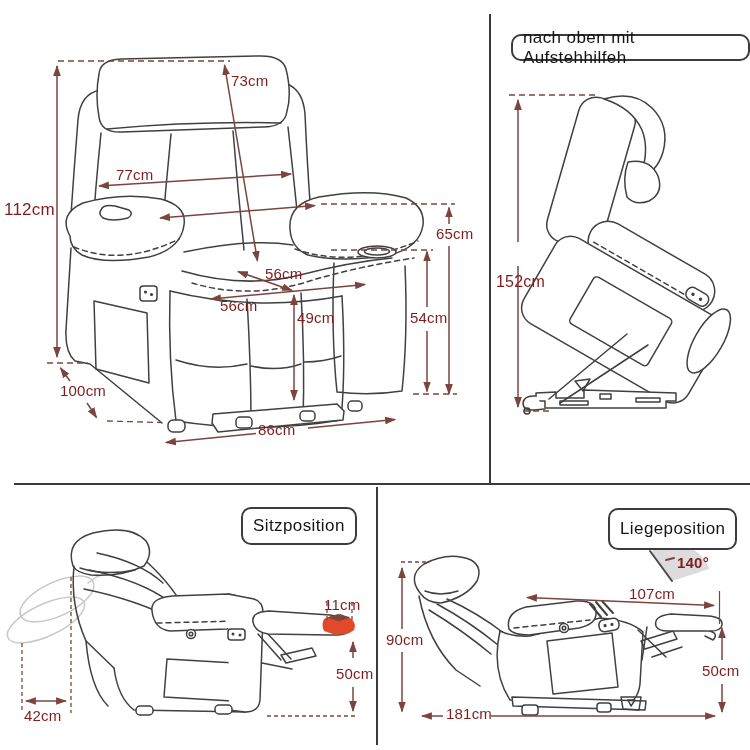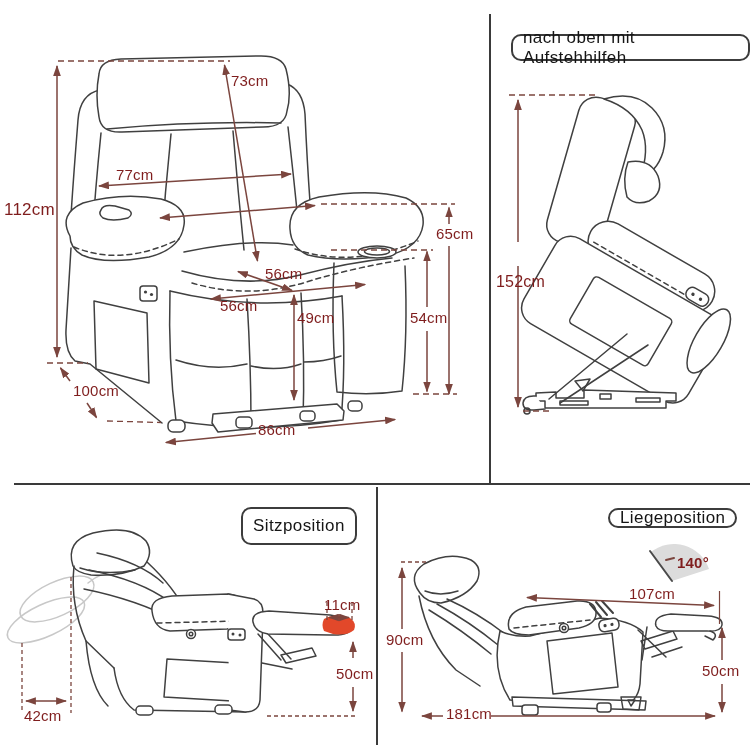--- a/index.html
+++ b/index.html
@@ -198,31 +198,31 @@
       <line x1="402" y1="652" x2="402" y2="711.5" marker-end="url(#arrow)"></line>
       <line x1="722" y1="660" x2="722" y2="628" marker-end="url(#arrow)"></line>
       <line x1="722" y1="684" x2="722" y2="712" marker-end="url(#arrow)"></line>
       <line x1="443" y1="716" x2="422" y2="716" marker-end="url(#arrow)"></line>
       <line x1="491" y1="716" x2="715" y2="716" marker-end="url(#arrow)"></line>
     </g>
   </svg>
 
   <div class="title-box" style="left:511px;top:34px;height:27px;">nach oben mit Aufstehhilfeh</div>
   <div class="title-box" style="left:241px;top:507px;height:38px;">Sitzposition</div>
-  <div class="title-box" style="left:608px;top:508px;height:20px;">Liegeposition</div>
+  <div class="title-box" style="left:608px;top:508px;height:42px;">Liegeposition</div>
 
   <div class="dim" style="left:231px;top:73px;">73cm</div>
   <div class="dim" style="left:116px;top:167px;text-align:center;">77cm</div>
   <div class="dim lg" style="left:4px;top:201px;">112cm</div>
   <div class="dim" style="left:436px;top:226px;">65cm</div>
   <div class="dim" style="left:265px;top:266px;">56cm</div>
   <div class="dim" style="left:220px;top:298px;">56cm</div>
   <div class="dim" style="left:297px;top:310px;">49cm</div>
   <div class="dim" style="left:410px;top:310px;">54cm</div>
-  <div class="dim" style="left:73px;top:383px;">100cm</div>
+  <div class="dim" style="left:60px;top:383px;">100cm</div>
   <div class="dim" style="left:258px;top:422px;">86cm</div>
 
   <div class="dim md" style="left:496px;top:246px;margin-top:28px;">152cm</div>
 
   <div class="dim" style="left:324px;top:597px;">11cm</div>
   <div class="dim" style="left:336px;top:666px;">50cm</div>
   <div class="dim" style="left:24px;top:708px;text-align:right;">42cm</div>
 
   <div class="dim" style="left:677px;top:555px;font-weight:bold;">140°</div>
   <div class="dim" style="left:629px;top:586px;">107cm</div>

